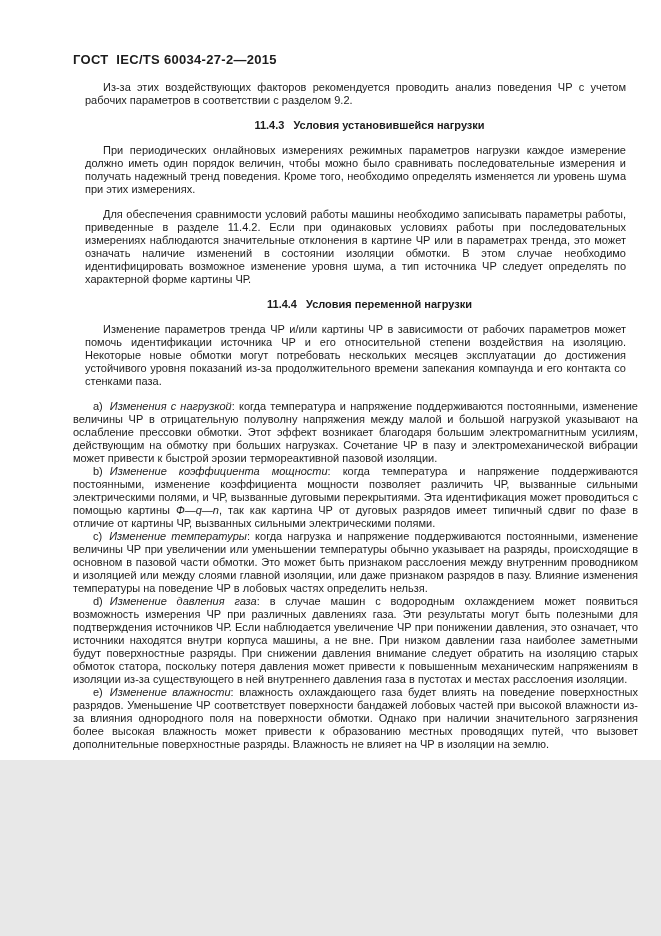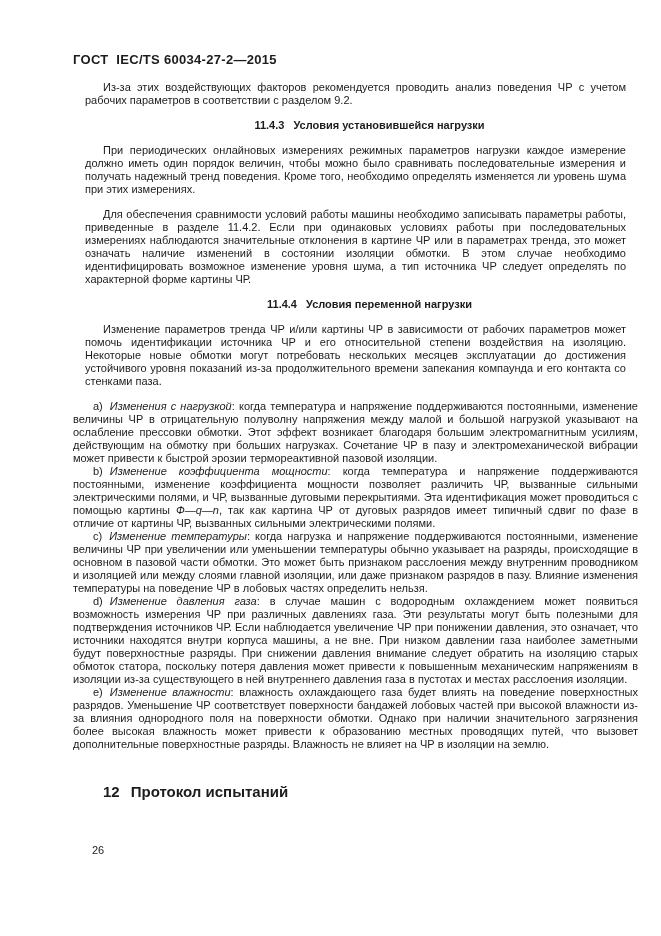--- a/index.html
+++ b/index.html
@@ -1,18 +1,18 @@
 <!DOCTYPE html>
 <html lang="ru"><head>
 <meta charset="utf-8">
 <style>
   html,body{margin:0;padding:0;background:#e8e8e8;}
   .page{
     position:relative;
-    width:661px;height:936px;
+    width:661px;height:760px;
     margin:0 auto;
     background:#ffffff;
     font-family:"Liberation Sans", sans-serif;
     color:#1c1c1c;
     box-sizing:border-box;
     padding:52px 23px 0 73px;
     overflow:hidden;
   }
   .doc-header{
     font-size:13px;

